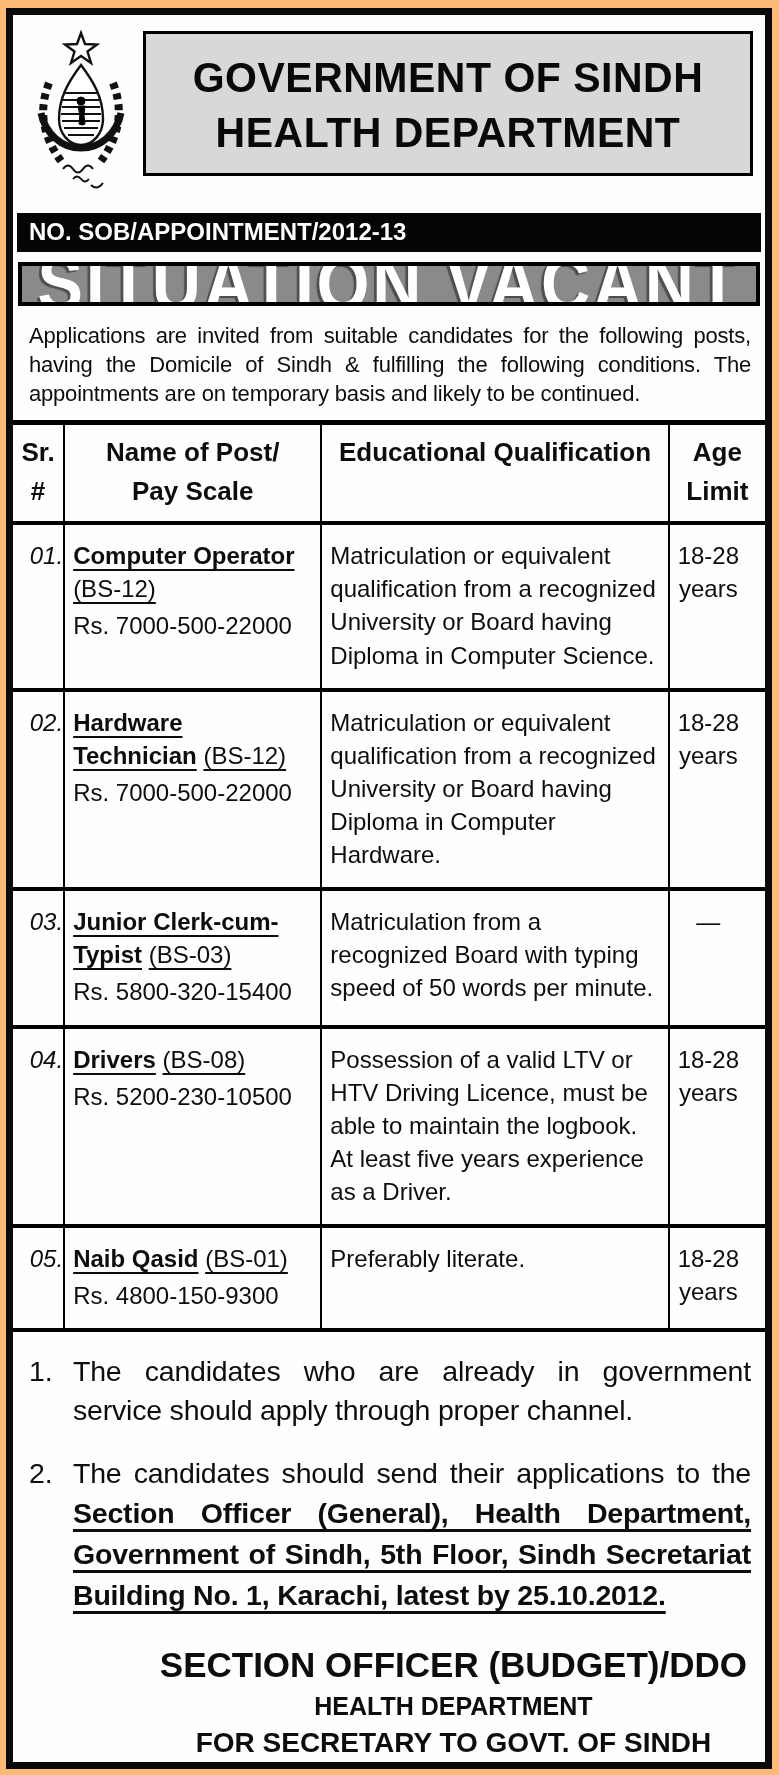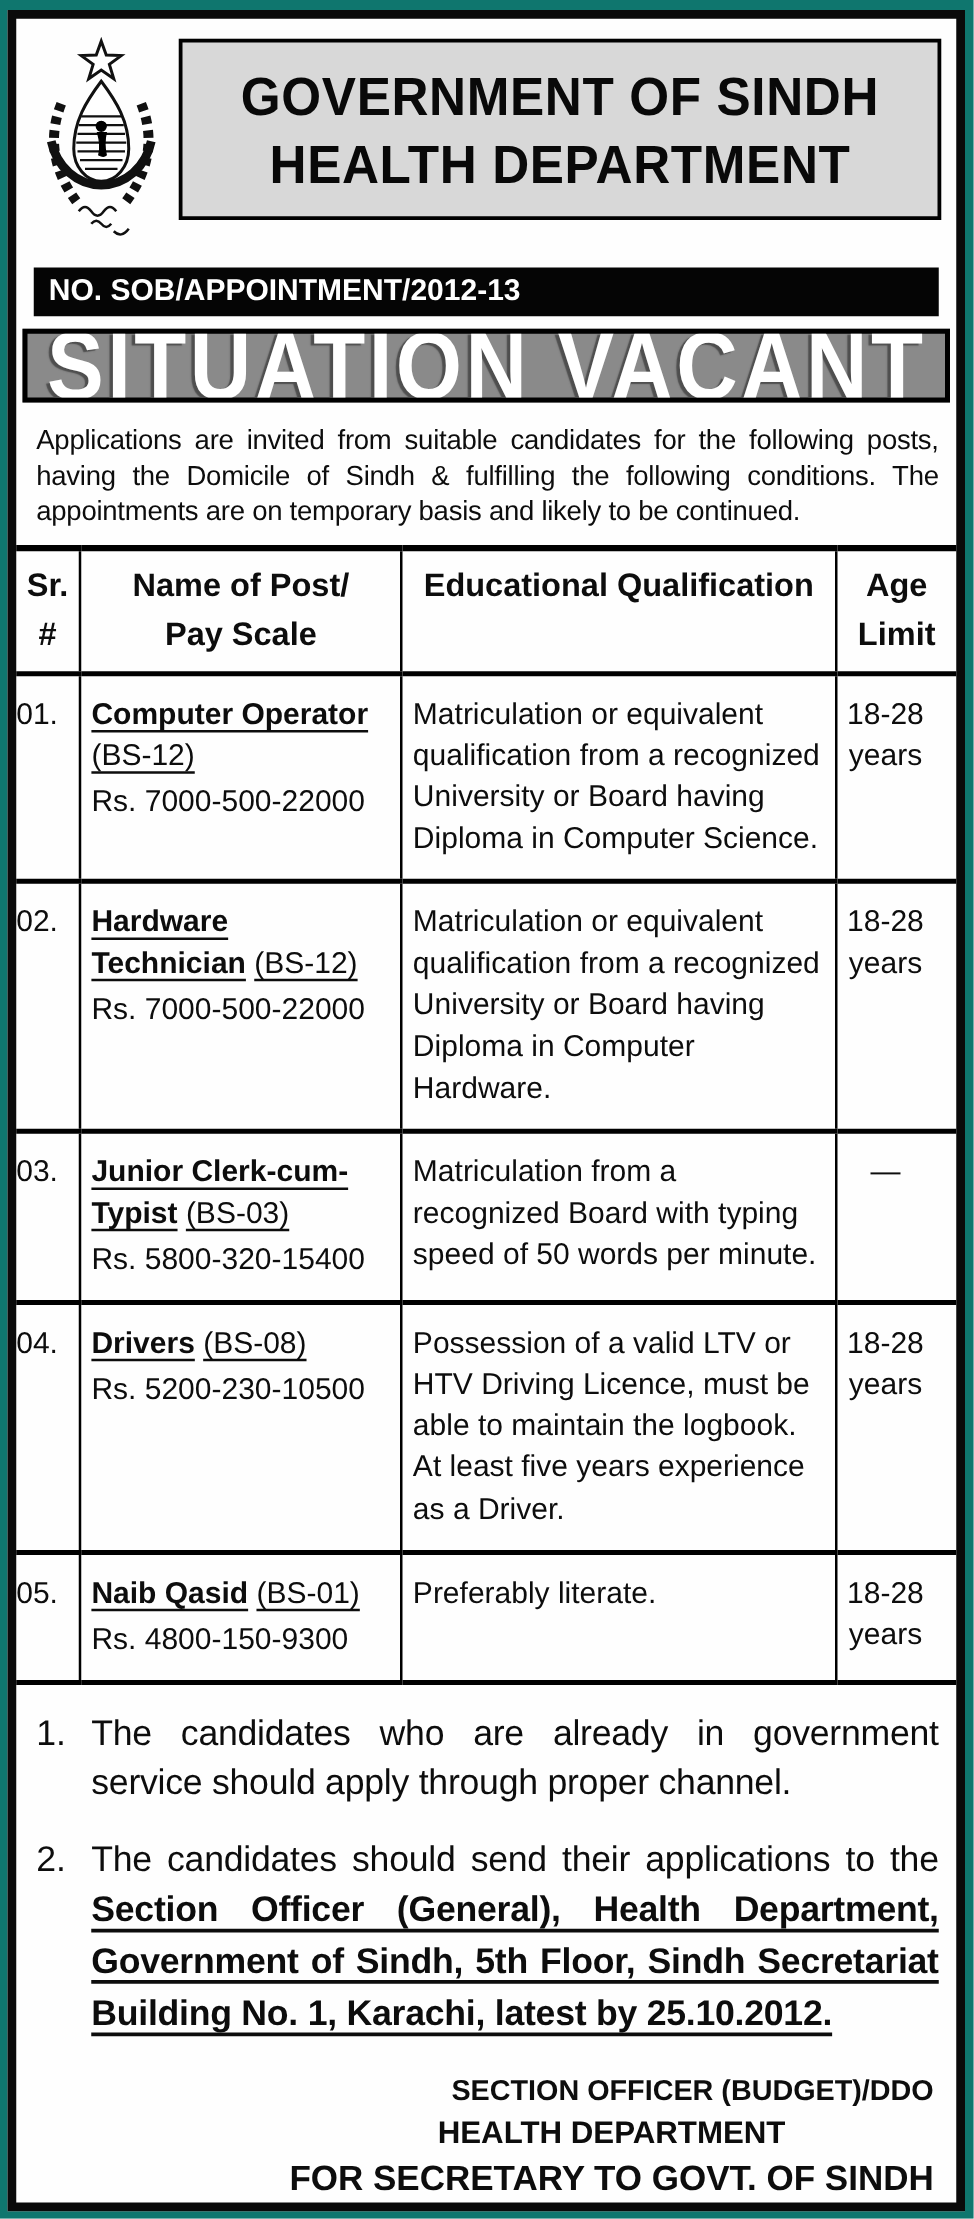--- a/index.html
+++ b/index.html
@@ -1,19 +1,19 @@
 <!DOCTYPE html>
 <html style="--header-bg: #d8d8d8; --banner-bg: #8a8a8a; --bar-bg: #050505;"><head>
 <meta charset="utf-8">
 <style>
   html,body{margin:0;padding:0;background:#ffffff;}
   .page{
     position:relative;
     width:779px;height:1775px;
-    background:#0f766e;
+    background:#fdba74;
     font-family:"Liberation Sans", sans-serif;
     color:#0d0d0d;
     overflow:hidden;
   }
   .ad{
     position:absolute;left:6px;top:8px;right:7px;bottom:6px;
     border:7px solid #0a0a0a;
     box-sizing:border-box;
     display:flex;flex-direction:column;
     background:#fefefe;
@@ -28,21 +28,21 @@
     text-align:center;
     padding:16px 4px 14px;
   }
   .title-line{
     font-size:41px;font-weight:700;letter-spacing:0.5px;
     line-height:1.33;color:#090909;
     transform:scaleY(1.05);
   }
   
   .ref-bar{
-    margin:10px 14px 0;
+    margin:10px 4px 0;
     background:var(--bar-bg,#050505);
     color:#fff;
     display:flex;justify-content:space-between;align-items:center;
     font-size:24px;font-weight:700;
     padding:5px 12px 6px;
     gap:36px;
   }
   
   .banner{
     margin:10px 5px 0;
@@ -74,41 +74,41 @@
     font-size:26px;font-weight:700;line-height:1.5;
     padding:8px 2px 10px;vertical-align:top;text-align:center;
   }
   th.l, td.l{border-left:2px solid #000;}
   tbody td{
     border-bottom:4px solid #000;
     vertical-align:top;
     font-size:24px;line-height:1.38;
     padding:14px 8px 16px;
   }
-  td.sr{text-align:left;padding-left:0;padding-right:0;}
+  td.sr{text-align:right;padding-left:0;padding-right:0;font-style:italic;}
   .post-name{font-weight:700;text-decoration:underline;text-decoration-thickness:2px;text-underline-offset:5px;}
   .post-scale{text-decoration:underline;text-decoration-thickness:2px;text-underline-offset:5px;}
   .pay{margin-top:4px;}
   td.age{text-align:center;padding-left:2px;padding-right:20px;}
   
   .notes{padding:20px 14px 0 16px;}
   .note{display:flex;margin-bottom:24px;font-size:28.5px;line-height:1.36;}
   .note-num{flex:0 0 44px;}
   .note-body{flex:1;text-align:justify;letter-spacing:-0.2px;}
   .note-em{
     font-weight:700;
     text-decoration:underline;text-decoration-thickness:3px;text-underline-offset:6px;
     line-height:1.45;
   }
   
   .sig{
     margin:2px 18px 0 auto;
     text-align:center;font-weight:700;
   }
-  .sig-1{font-size:23px;line-height:1.3;text-align:right;}
+  .sig-1{font-size:35px;line-height:1.3;}
   .sig-2{font-size:25px;line-height:1.45;}
   .sig-3{font-size:28px;line-height:1.35;}
 </style>
 </head>
 <body>
 
 <div class="page">
   <div class="ad">
 
     <div class="hdr-row">

